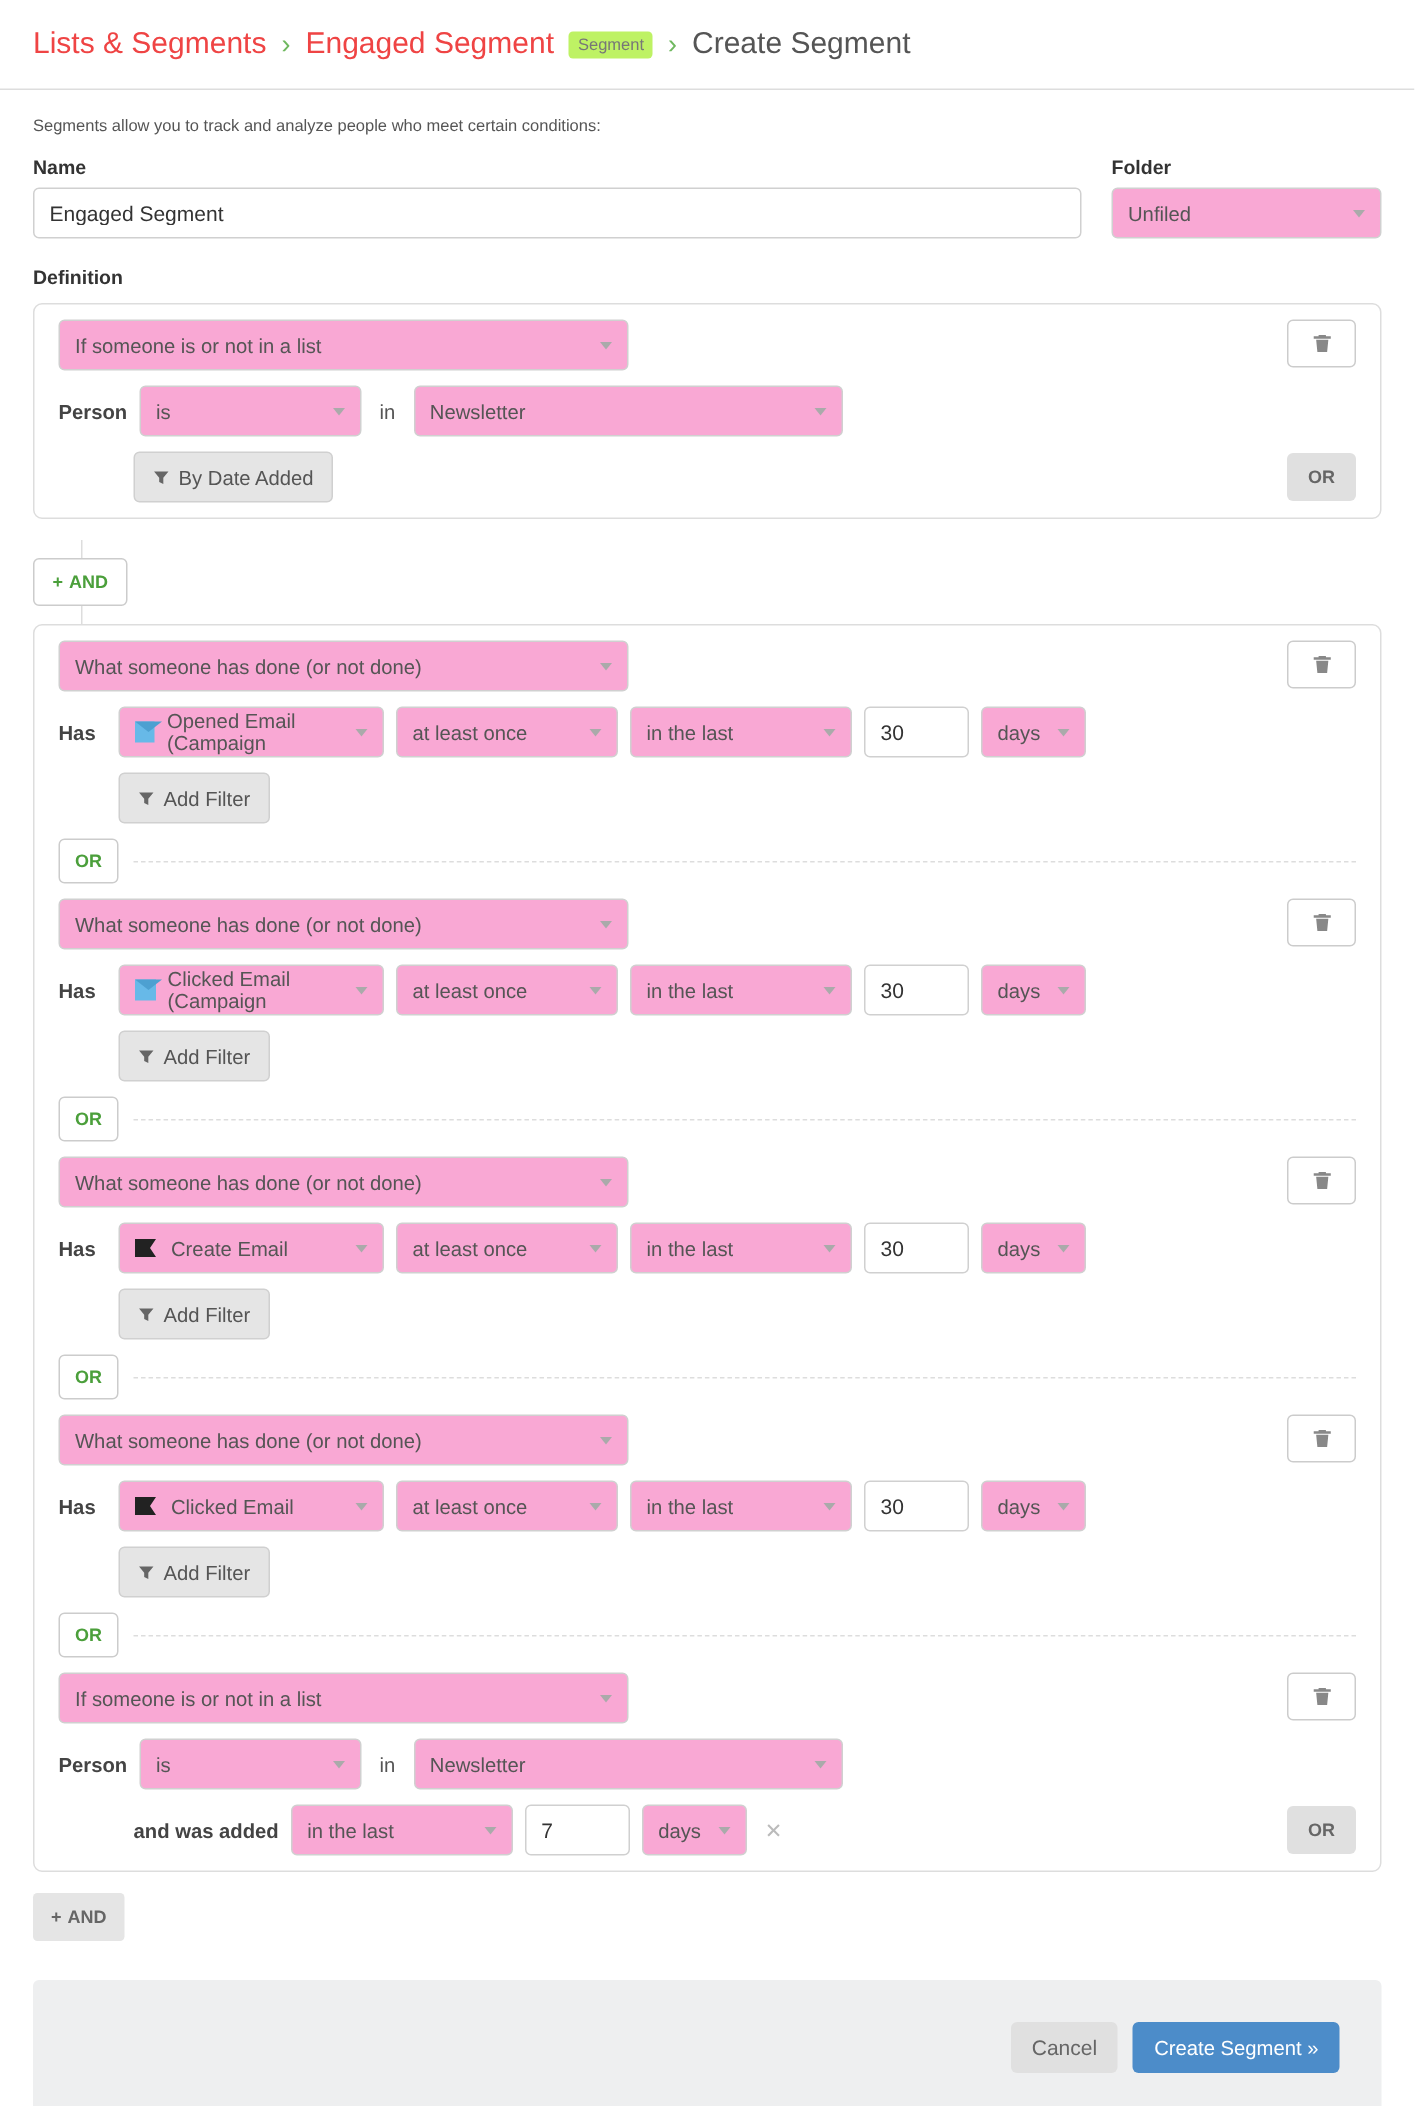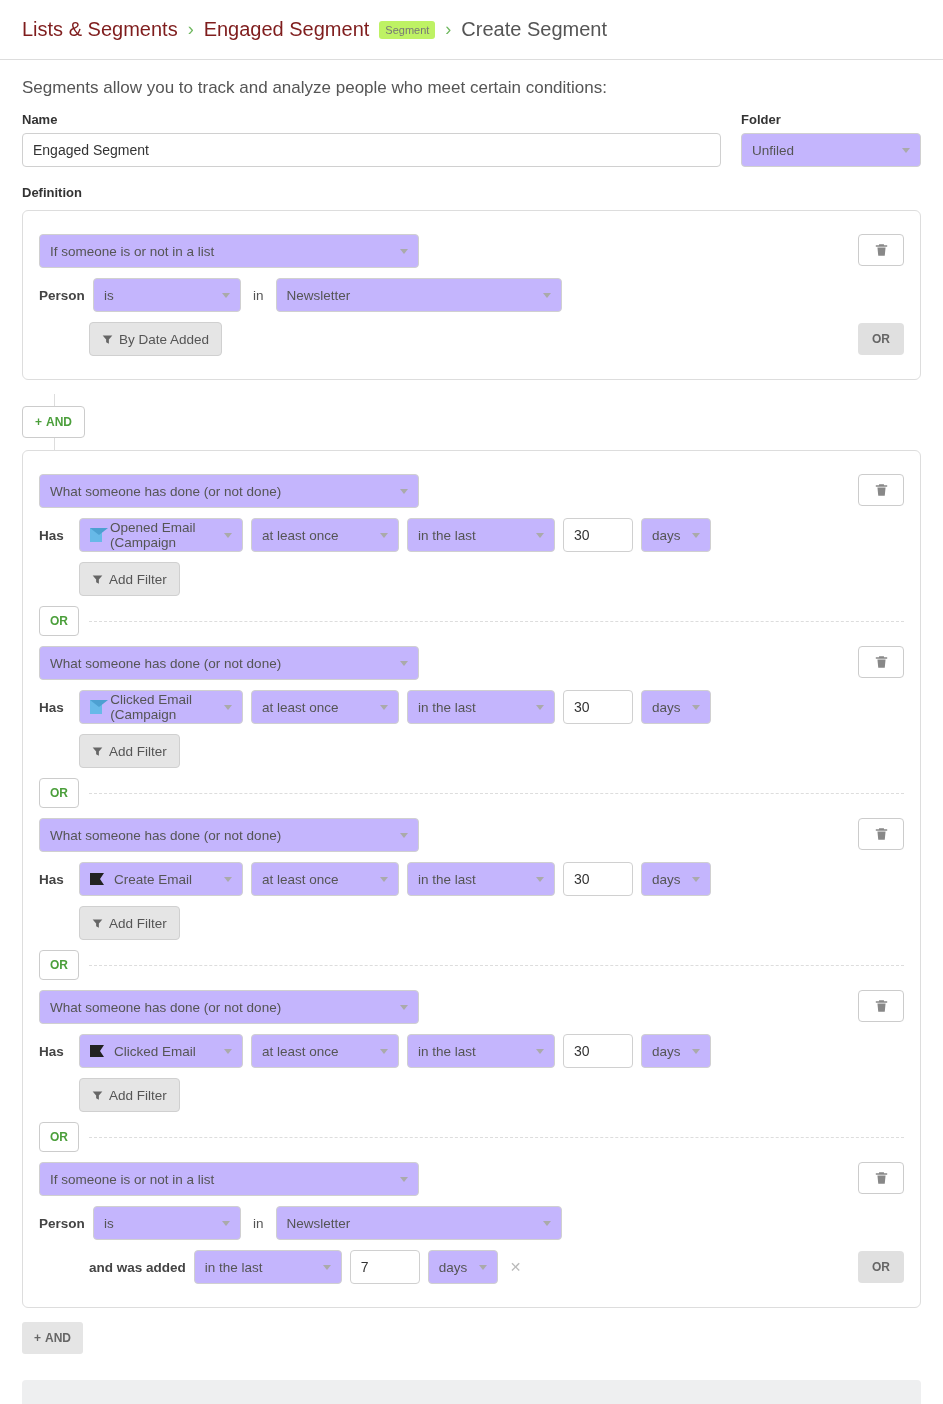--- a/index.html
+++ b/index.html
@@ -12,55 +12,55 @@
 }
 .breadcrumb {
   padding: 18px 22px 18px 22px;
   border-bottom: 1px solid #ddd;
   display: flex;
   align-items: center;
   gap: 10px;
   font-size: 20px;
   color: #555;
 }
-.breadcrumb a { color: #7f1d1d; text-decoration: none; }
+.breadcrumb a { color: #ef4444; text-decoration: none; }
 .breadcrumb .chev {
   color: #6fb85f;
   font-size: 18px;
 }
 .breadcrumb .badge {
   background: #bef264;
   color: #777;
   font-size: 11px;
   padding: 3px 6px;
   border-radius: 3px;
 }
 .container { padding: 18px 22px; }
-.intro { color: #555; margin-bottom: 14px; font-size: 17px; }
+.intro { color: #555; margin-bottom: 14px; font-size: 11px; }
 
 .row { display: flex; gap: 20px; margin-bottom: 18px; }
 .form-group { display: flex; flex-direction: column; gap: 6px; }
 .form-group.name { flex: 1; }
 .form-group.folder { width: 180px; }
 .label { font-weight: 600; color: #333; font-size: 13px; }
 
 .input {
   border: 1px solid #d0d0d0;
   border-radius: 4px;
   padding: 8px 10px;
   font-size: 14px;
   background: #fff;
   color: #333;
   height: 34px;
 }
 .input.short { width: 70px; }
 
 .select {
   border: 1px solid #d0d0d0;
-  background: #c4b5fd;
+  background: #f9a8d4;
   border-radius: 4px;
   height: 34px;
   display: flex;
   align-items: center;
   padding: 0 28px 0 10px;
   position: relative;
   cursor: pointer;
   font-size: 13.5px;
   color: #555;
 }
@@ -70,28 +70,28 @@
   right: 10px;
   top: 50%;
   margin-top: -2px;
   border-left: 4px solid transparent;
   border-right: 4px solid transparent;
   border-top: 5px solid #aaa;
 }
 .select.folder { width: 180px; }
 .select.w380 { width: 380px; }
 .select.w160 { width: 148px; }
-.select.w205 { width: 164px; }
+.select.w205 { width: 177px; }
 .select.w285 { width: 286px; }
 .select.w70 { width: 70px; }
 
 .group-box {
   border: 1px solid #ddd;
   border-radius: 6px;
-  padding: 23px 16px;
+  padding: 10px 16px;
   margin-bottom: 14px;
 }
 .cond-row {
   display: flex;
   align-items: center;
   gap: 8px;
   margin-bottom: 10px;
 }
 .cond-row:last-child { margin-bottom: 0; }
 .cond-label {

